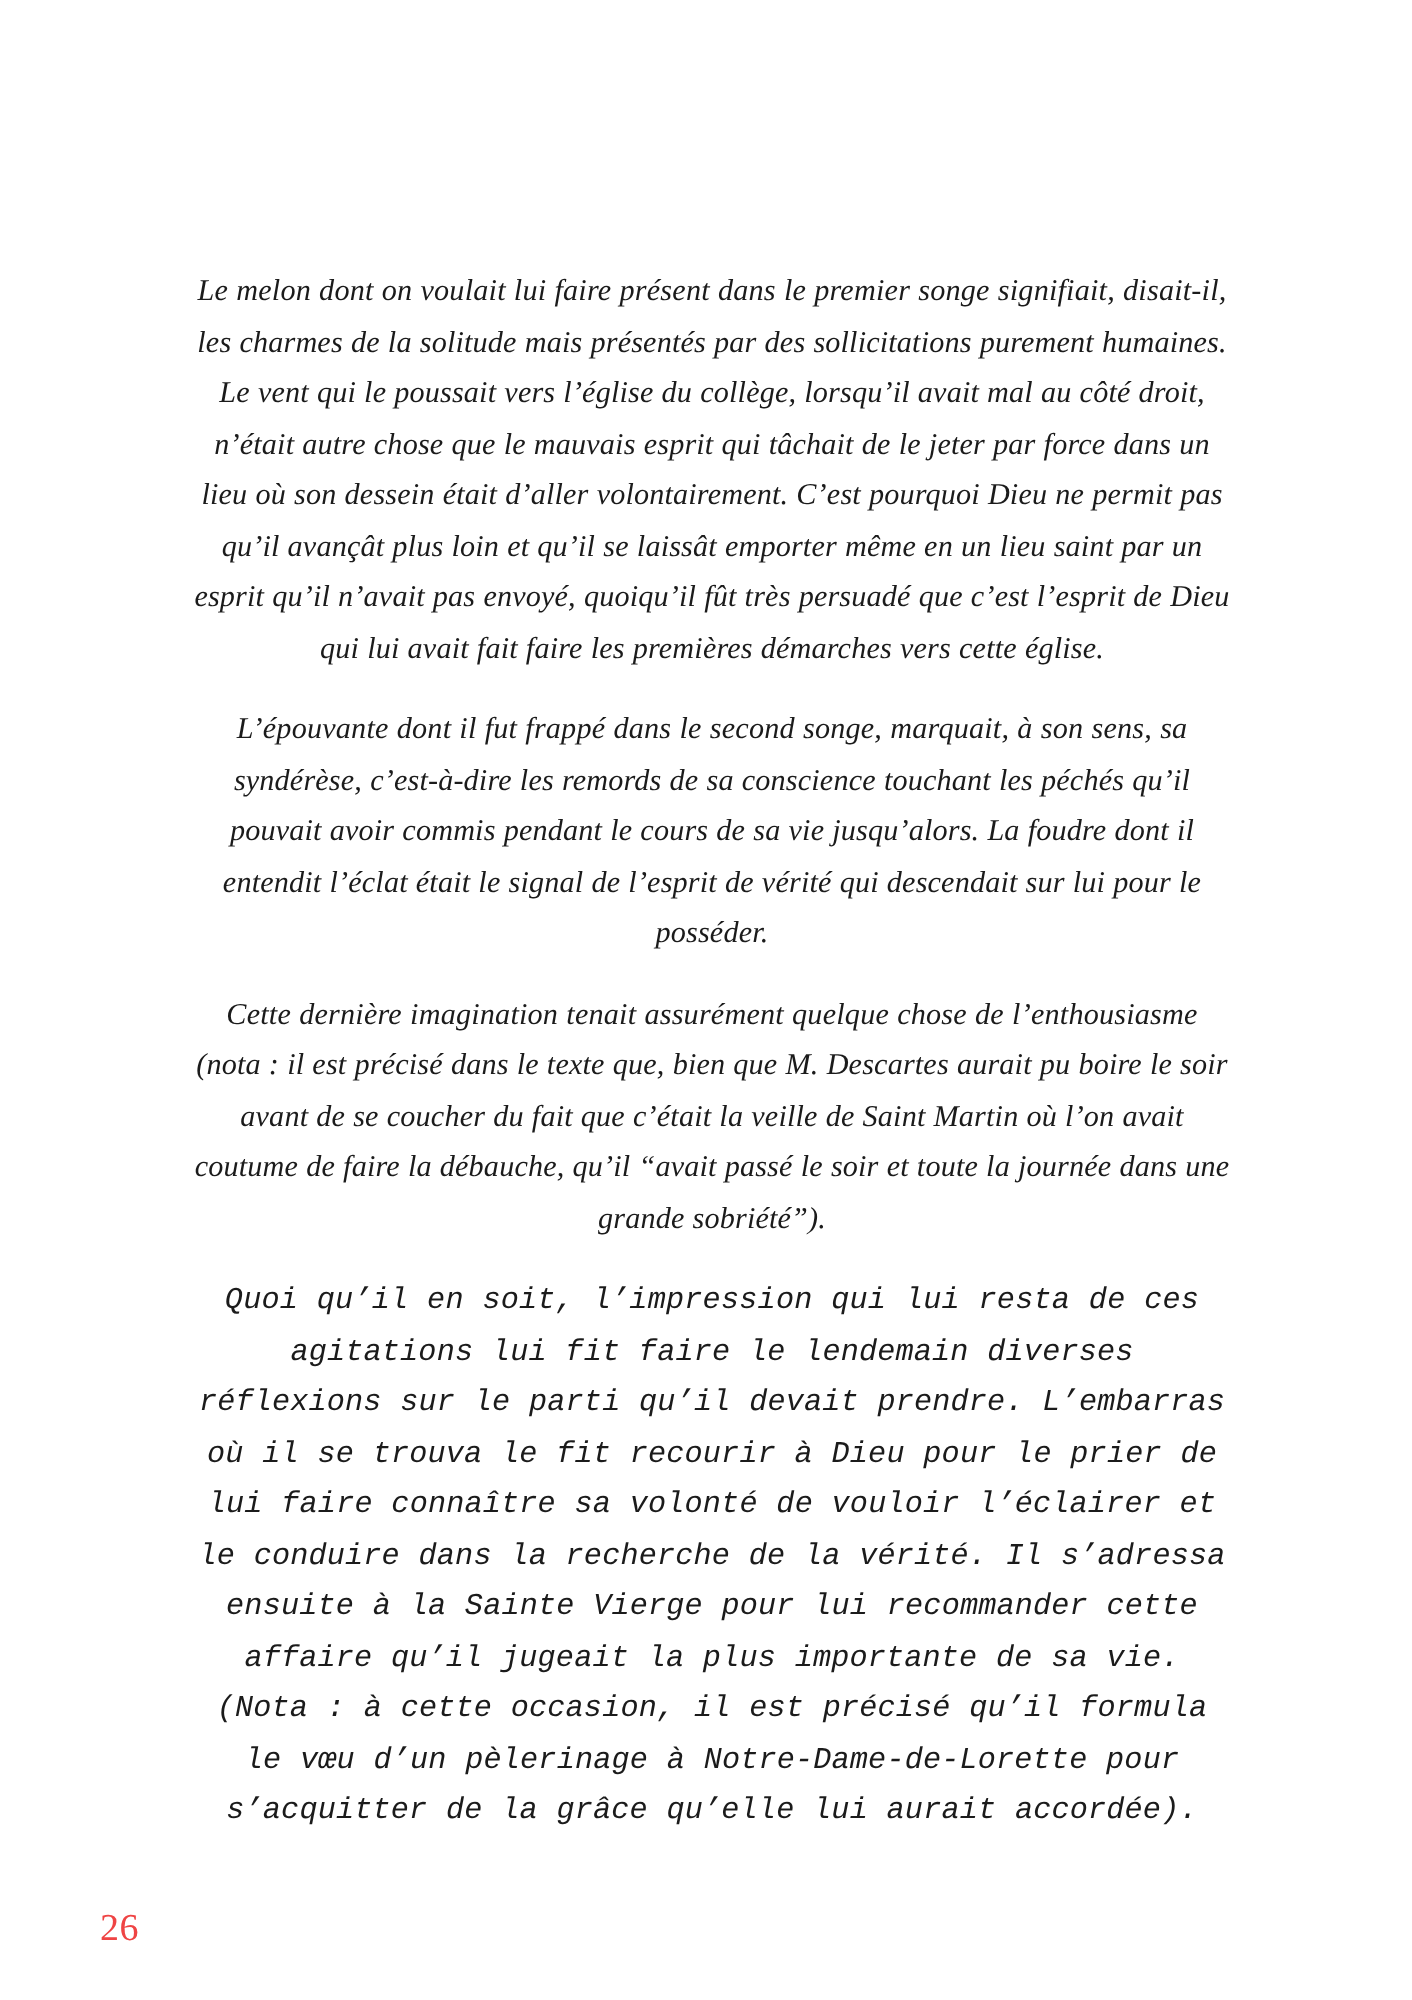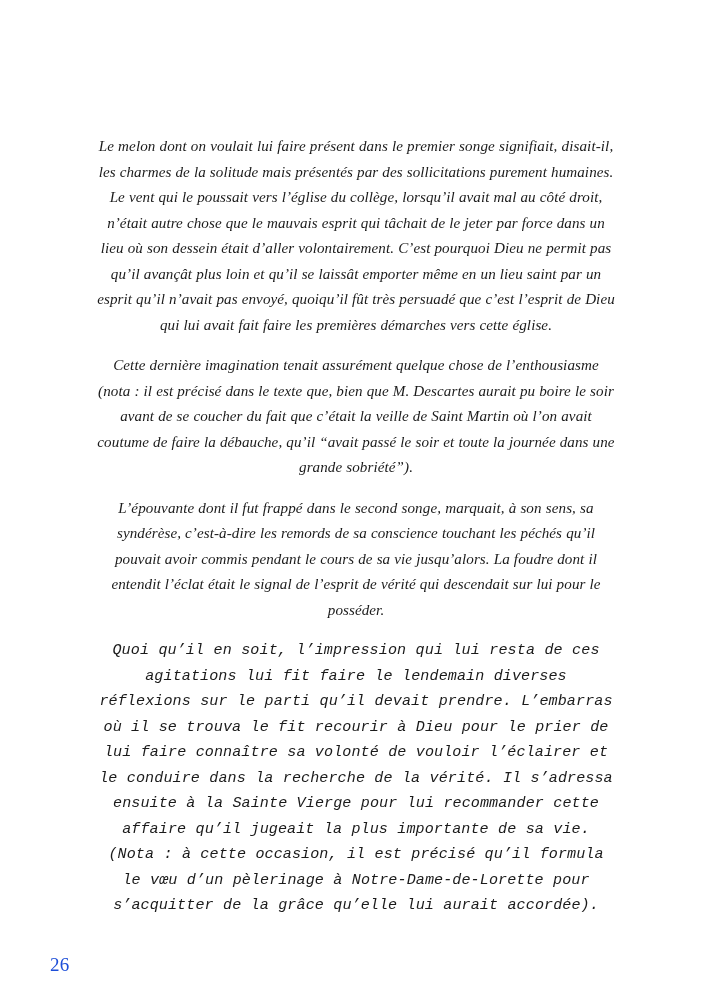--- a/index.html
+++ b/index.html
@@ -52,35 +52,35 @@
   }
 
   
   .folio {
     position: absolute;
     left: 50px;
     top: 938px;
     font-style: normal;
     font-size: 19px;
     line-height: 22px;
-    color: #1d4ed8;
+    color: #ef4444;
     letter-spacing: 0.3px;
     text-align: center;
   }
 </style>
 </head>
 <body>
 
 <div class="page">
 
   <div class="text-block">
     <p class="para">Le melon dont on voulait lui faire présent dans le premier songe signifiait, disait-il, les charmes de la solitude mais présentés par des sollicitations purement humaines. Le vent qui le poussait vers l’église du collège, lorsqu’il avait mal au côté droit, n’était autre chose que le mauvais esprit qui tâchait de le jeter par force dans un lieu où son dessein était d’aller volontairement. C’est pourquoi Dieu ne permit pas qu’il avançât plus loin et qu’il se laissât emporter même en un lieu saint par un esprit qu’il n’avait pas envoyé, quoiqu’il fût très persuadé que c’est l’esprit de Dieu qui lui avait fait faire les premières démarches vers cette église.</p>
 
+    <p class="para">L’épouvante dont il fut frappé dans le second songe, marquait, à son sens, sa syndérèse, c’est-à-dire les remords de sa conscience touchant les péchés qu’il pouvait avoir commis pendant le cours de sa vie jusqu’alors. La foudre dont il entendit l’éclat était le signal de l’esprit de vérité qui descendait sur lui pour le posséder.</p>
+
     <p class="para">Cette dernière imagination tenait assurément quelque chose de l’enthousiasme (nota : il est précisé dans le texte que, bien que M. Descartes aurait pu boire le soir avant de se coucher du fait que c’était la veille de Saint Martin où l’on avait coutume de faire la débauche, qu’il “avait passé le soir et toute la journée dans une grande sobriété”).</p>
-
-    <p class="para">L’épouvante dont il fut frappé dans le second songe, marquait, à son sens, sa syndérèse, c’est-à-dire les remords de sa conscience touchant les péchés qu’il pouvait avoir commis pendant le cours de sa vie jusqu’alors. La foudre dont il entendit l’éclat était le signal de l’esprit de vérité qui descendait sur lui pour le posséder.</p>
 
     <p class="para">Quoi qu’il en soit, l’impression qui lui resta de ces agitations lui fit faire le lendemain diverses réflexions sur le parti qu’il devait prendre. L’embarras où il se trouva le fit recourir à Dieu pour le prier de lui faire connaître sa volonté de vouloir l’éclairer et le conduire dans la recherche de la vérité. Il s’adressa ensuite à la Sainte Vierge pour lui recommander cette affaire qu’il jugeait la plus importante de sa vie. (Nota : à cette occasion, il est précisé qu’il formula le vœu d’un pèlerinage à Notre-Dame-de-Lorette pour s’acquitter de la grâce qu’elle lui aurait accordée).</p>
   </div>
 
   <div class="folio">26</div>
 
 </div>
 
 </body></html>

